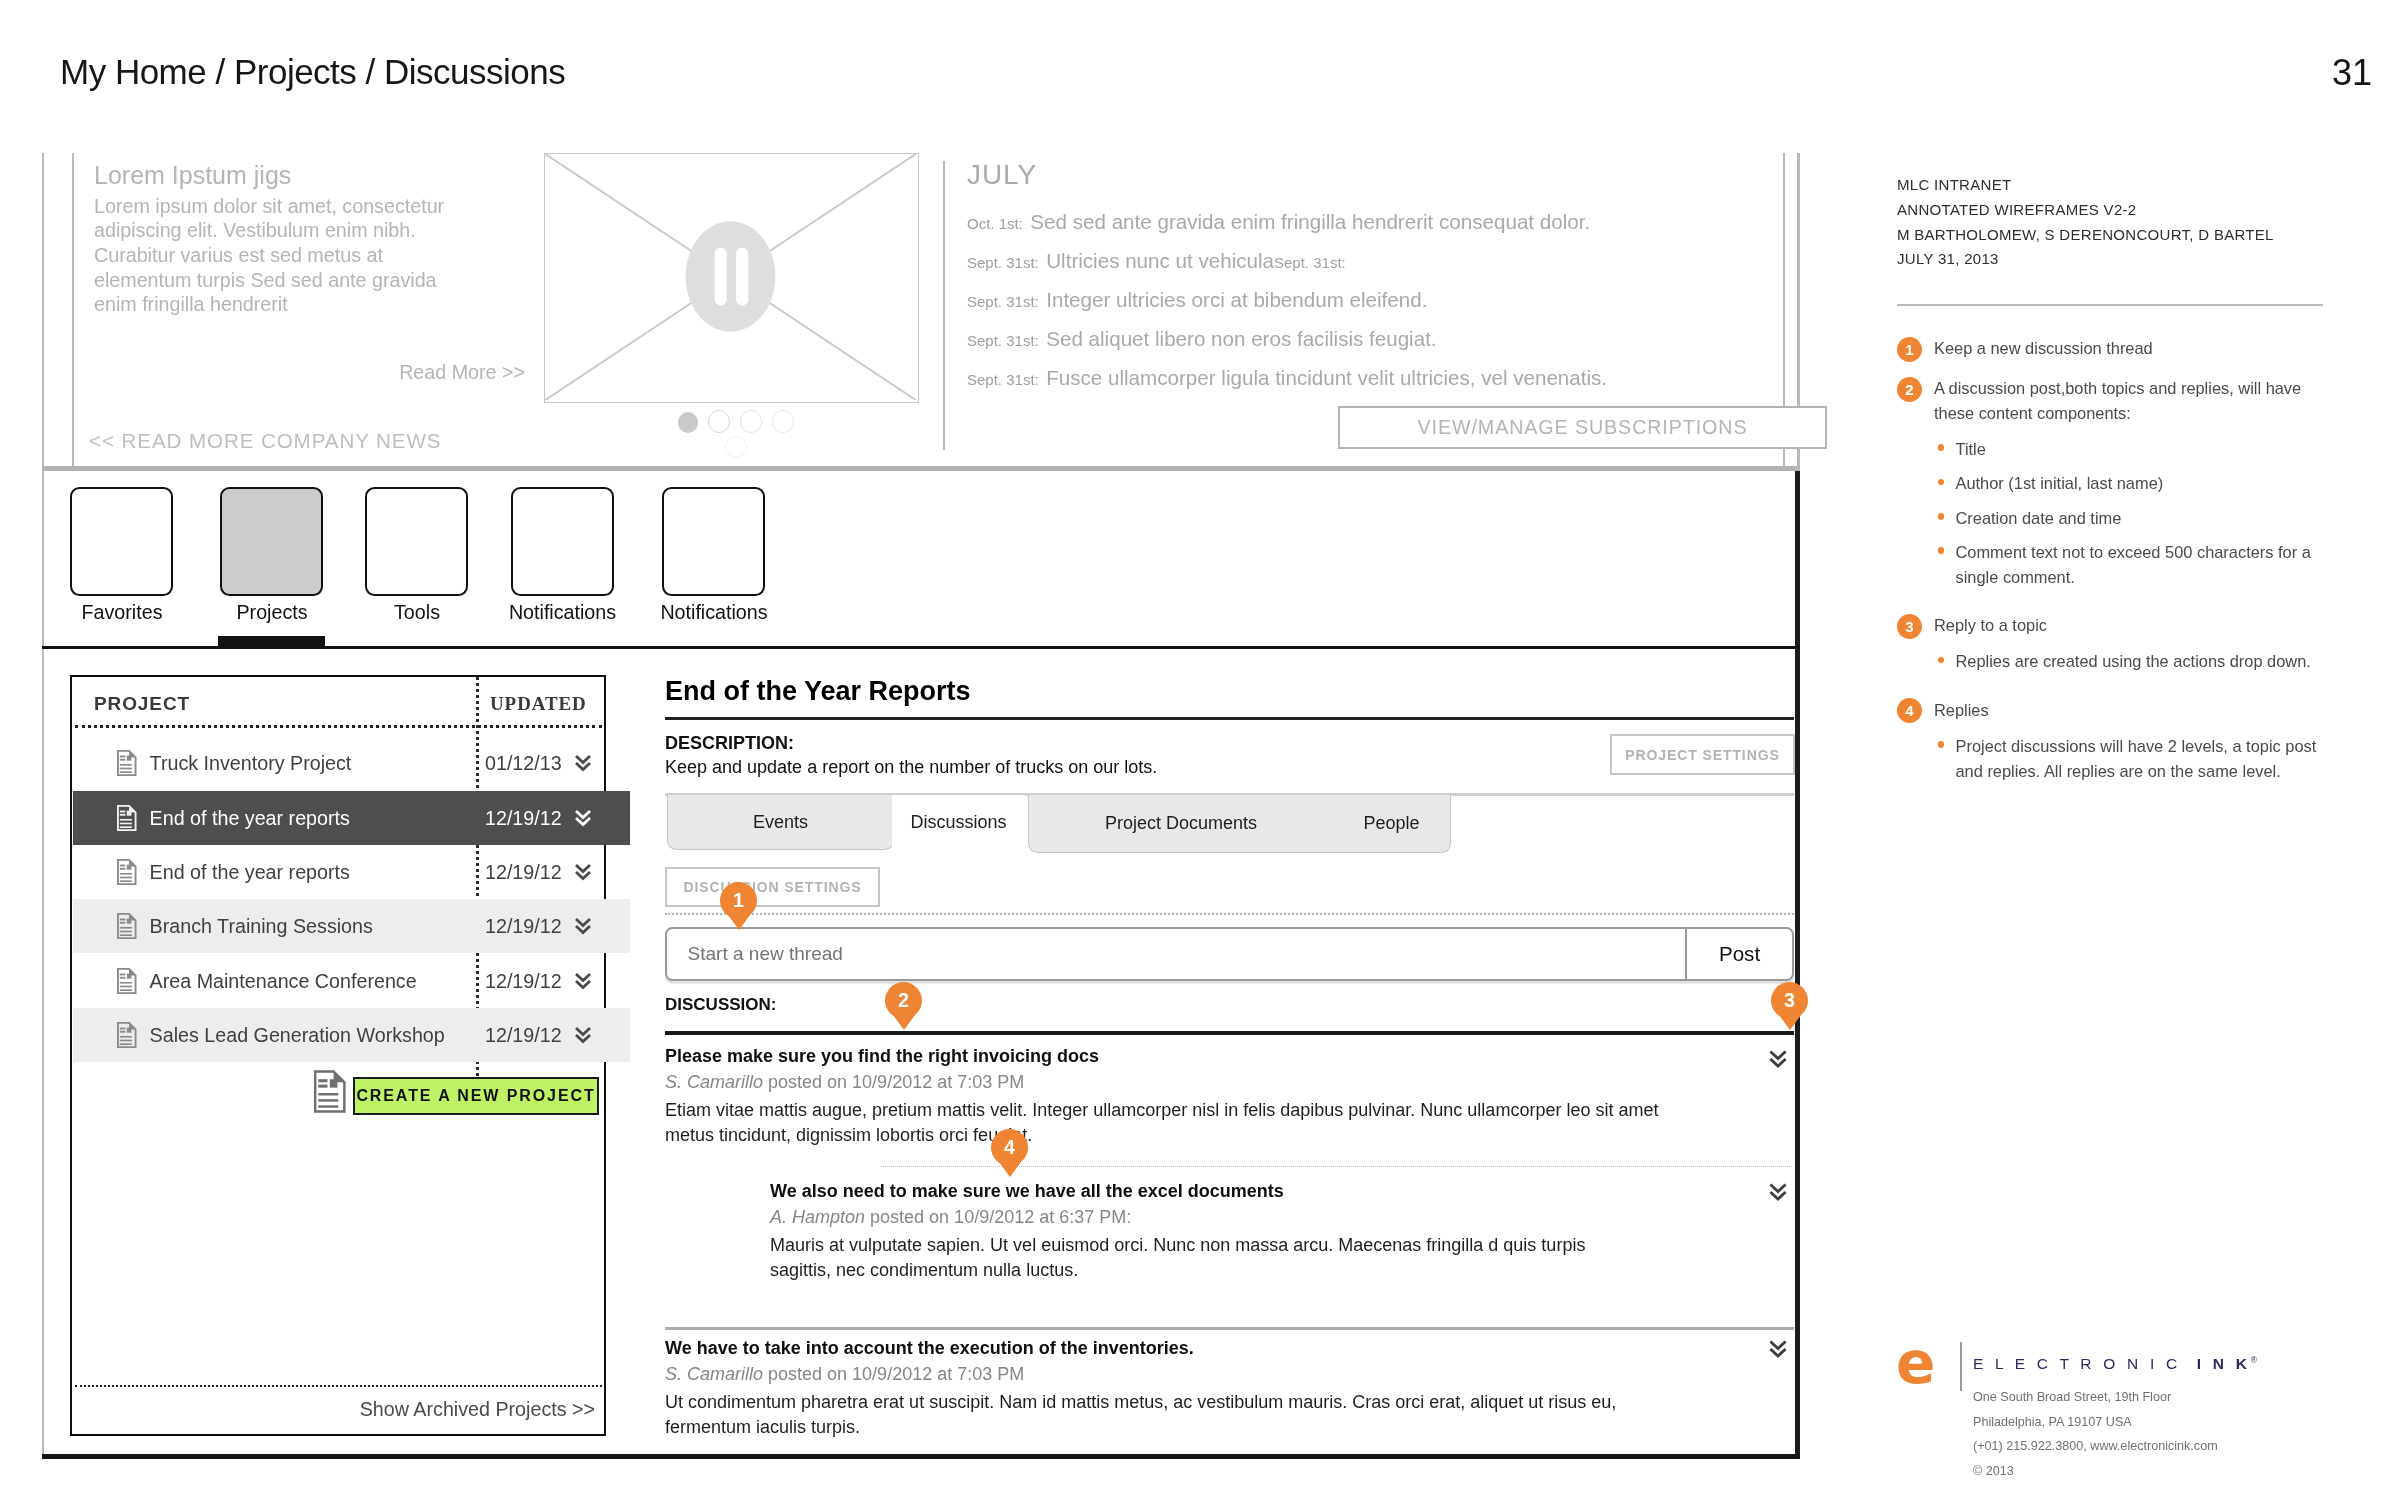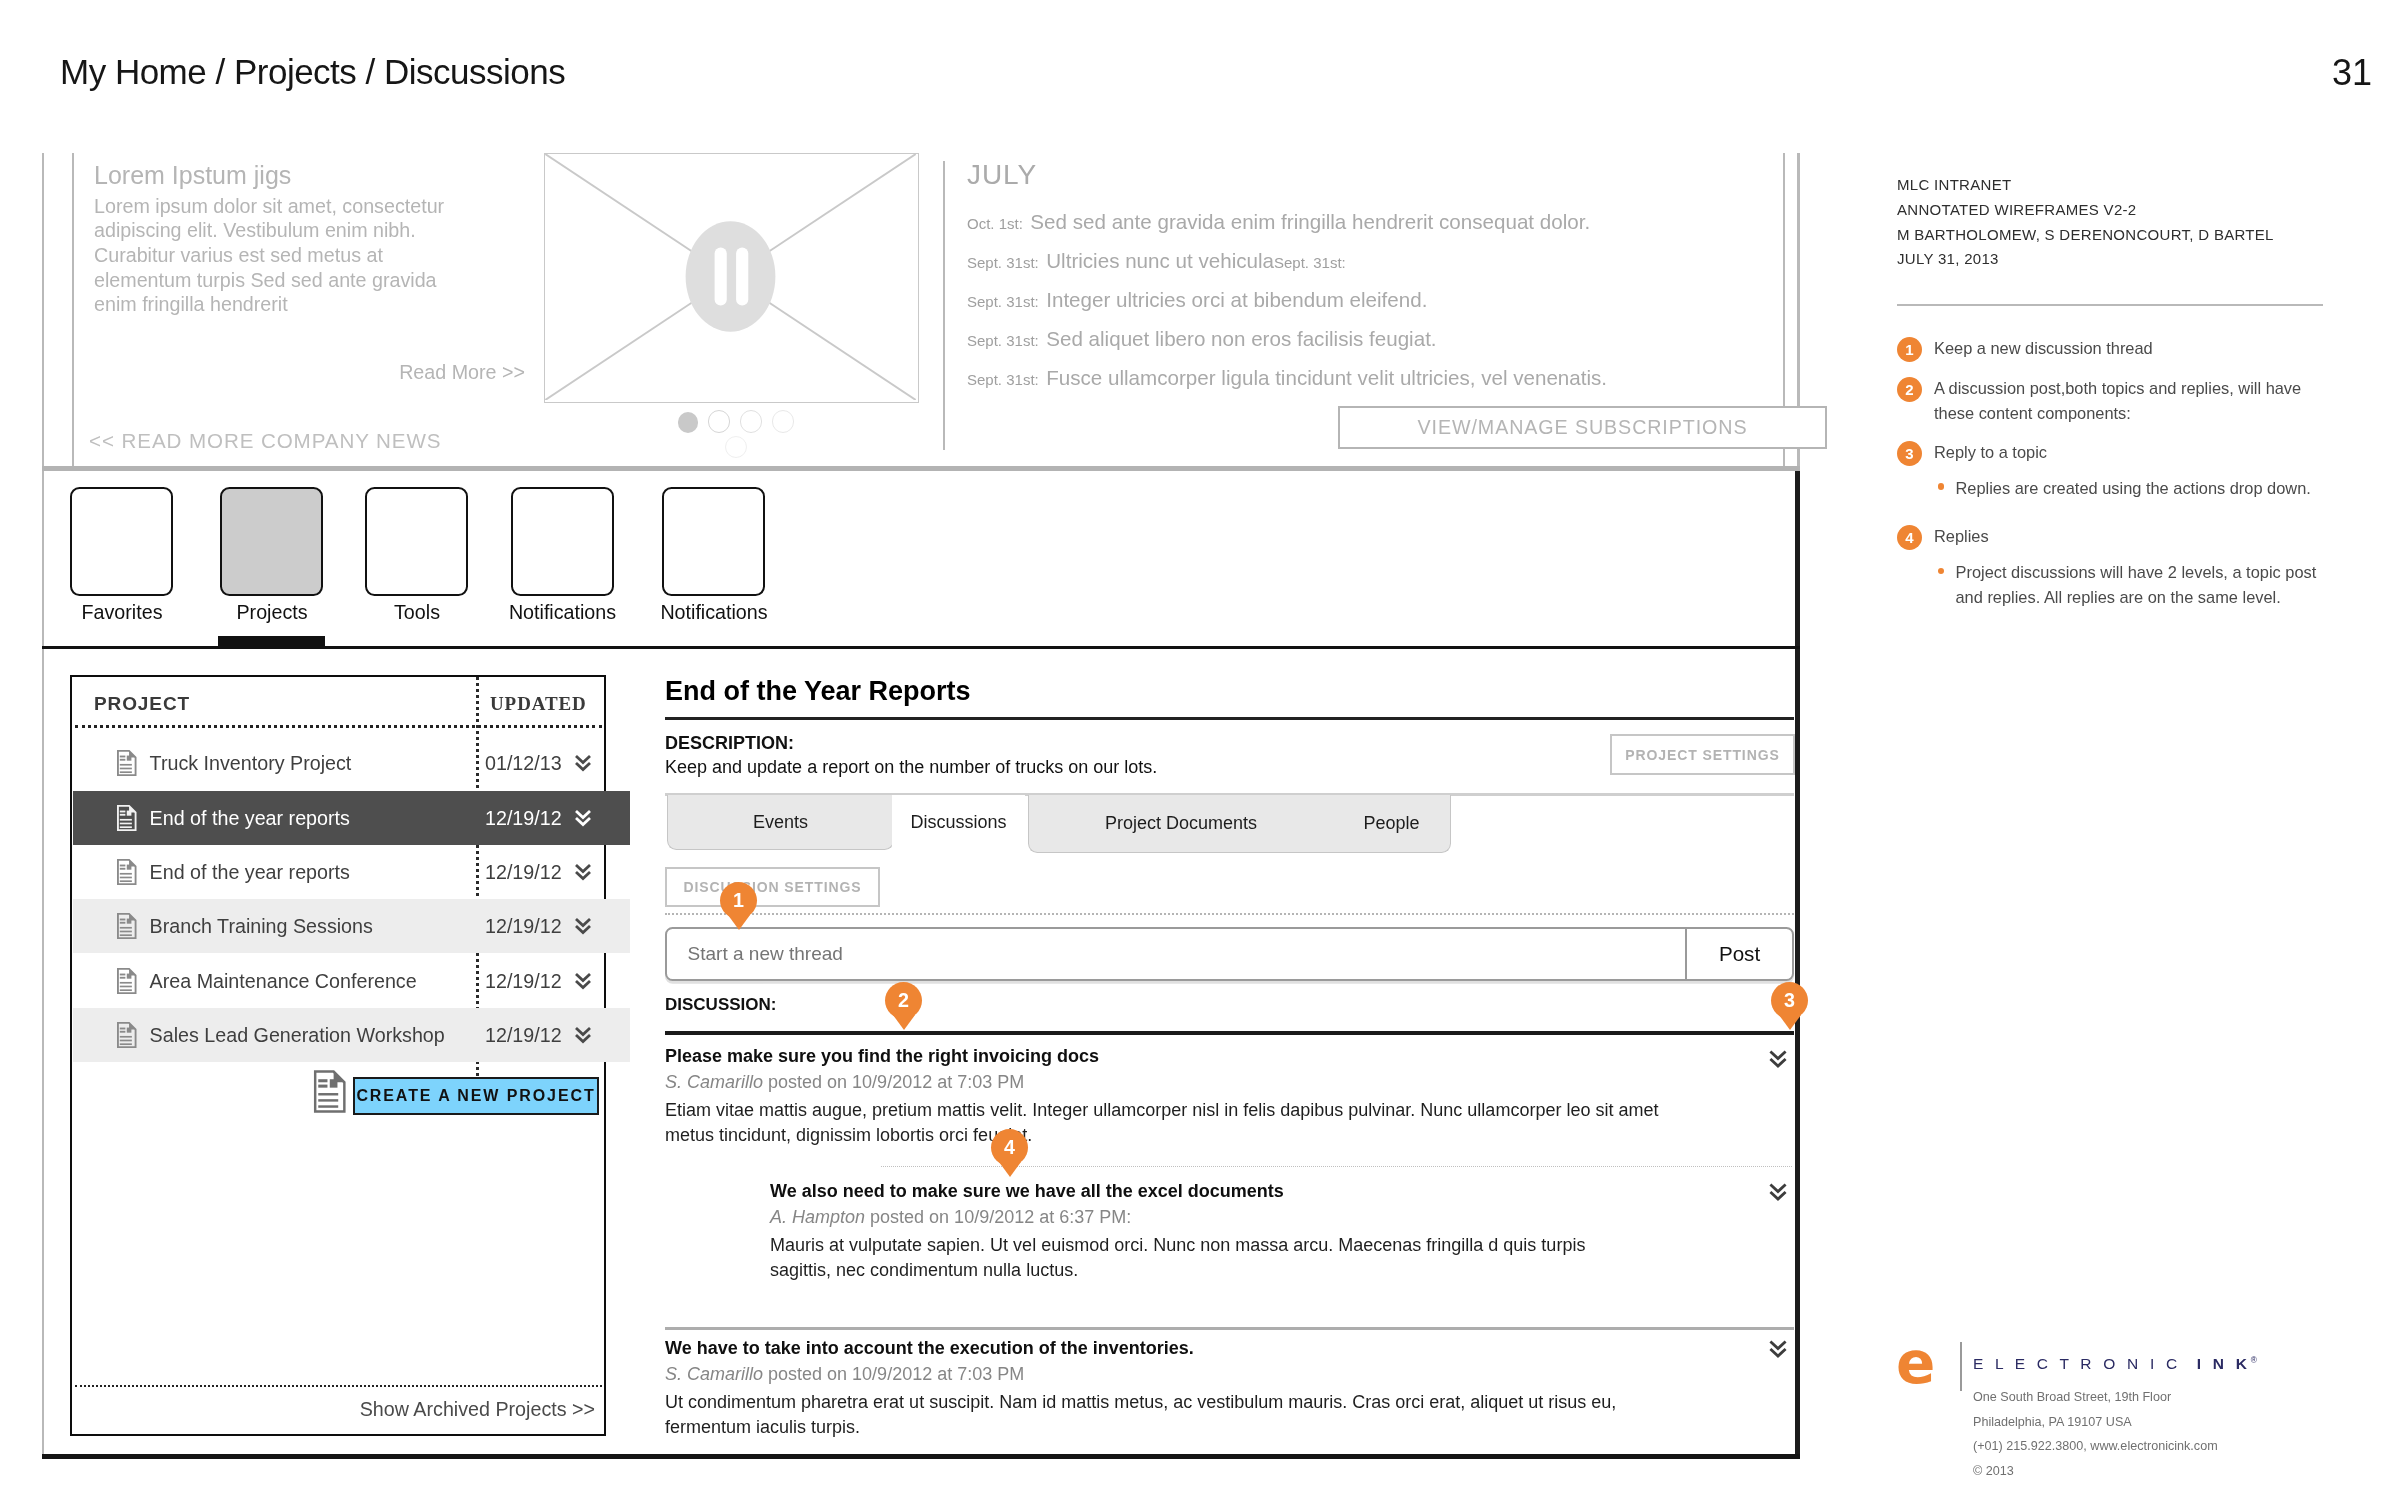--- a/index.html
+++ b/index.html
@@ -41,21 +41,21 @@
   .prow .nm{font-size:19.7px;color:#3f3f3f;flex:none;margin-left:13px;}
   .prow .dt{font-size:19.7px;position:absolute;left:412px;color:#3f3f3f;}
   .prow .chev{position:absolute;left:498px;top:15px;color:#4a4a4a;}
   .prow.alt{background:#ededed;}
   .prow.sel{background:#4e4e4e;}
   .prow.sel .nm,.prow.sel .dt{color:#fff;}
   .prow.sel .chev{color:#fff;}
   .prow .icon{margin-left:16px;color:#8a8a8a;flex:none;}
   .prow.sel .icon{color:#f2f2f2;}
   .create-btn{border:2.8px solid #1a1a1a;font-size:16px;font-weight:bold;letter-spacing:1.9px;
-              color:#111;display:flex;align-items:center;justify-content:center;background:#7dd3fc;}
+              color:#111;display:flex;align-items:center;justify-content:center;background:#bef264;}
   .archived{font-size:19.7px;color:#4a4a4a;text-align:right;}
   
   .h1{font-size:27px;font-weight:bold;color:#000;}
   .lbl-b{font-size:18px;font-weight:bold;color:#111;}
   .desc{font-size:18px;color:#111;}
   .ghost-btn{border:2.8px solid #c6c6c6;color:#b3b3b3;font-weight:bold;letter-spacing:0.9px;
              display:flex;align-items:center;justify-content:center;background:#fff;}
   .tab{position:absolute;top:795px;height:54px;display:flex;align-items:center;justify-content:center;
        font-size:18px;color:#1d1d1d;}
   .tab-gray{background:#e8e8e8;border:1.9px solid #c6c6c6;border-top:none;border-radius:0 0 9.4px 9.4px;}
@@ -369,20 +369,26 @@
 
   <div class="ann">
     <div class="ann-num">1</div>
     <div class="ann-body">Keep a new discussion thread</div>
   </div>
 
   <div class="ann">
     <div class="ann-num">2</div>
     <div class="ann-body">
       <span>A discussion post,both topics and replies, will have these content components:</span>
+      <ul>
+        <li>Title</li>
+        <li>Author (1st initial, last name)</li>
+        <li>Creation date and time</li>
+        <li>Comment text not to exceed 500 characters for a single comment.</li>
+      </ul>
     </div>
   </div>
 
   <div class="ann">
     <div class="ann-num">3</div>
     <div class="ann-body">
       <span>Reply to a topic</span>
       <ul>
         <li>Replies are created using the actions drop down.</li>
       </ul>

